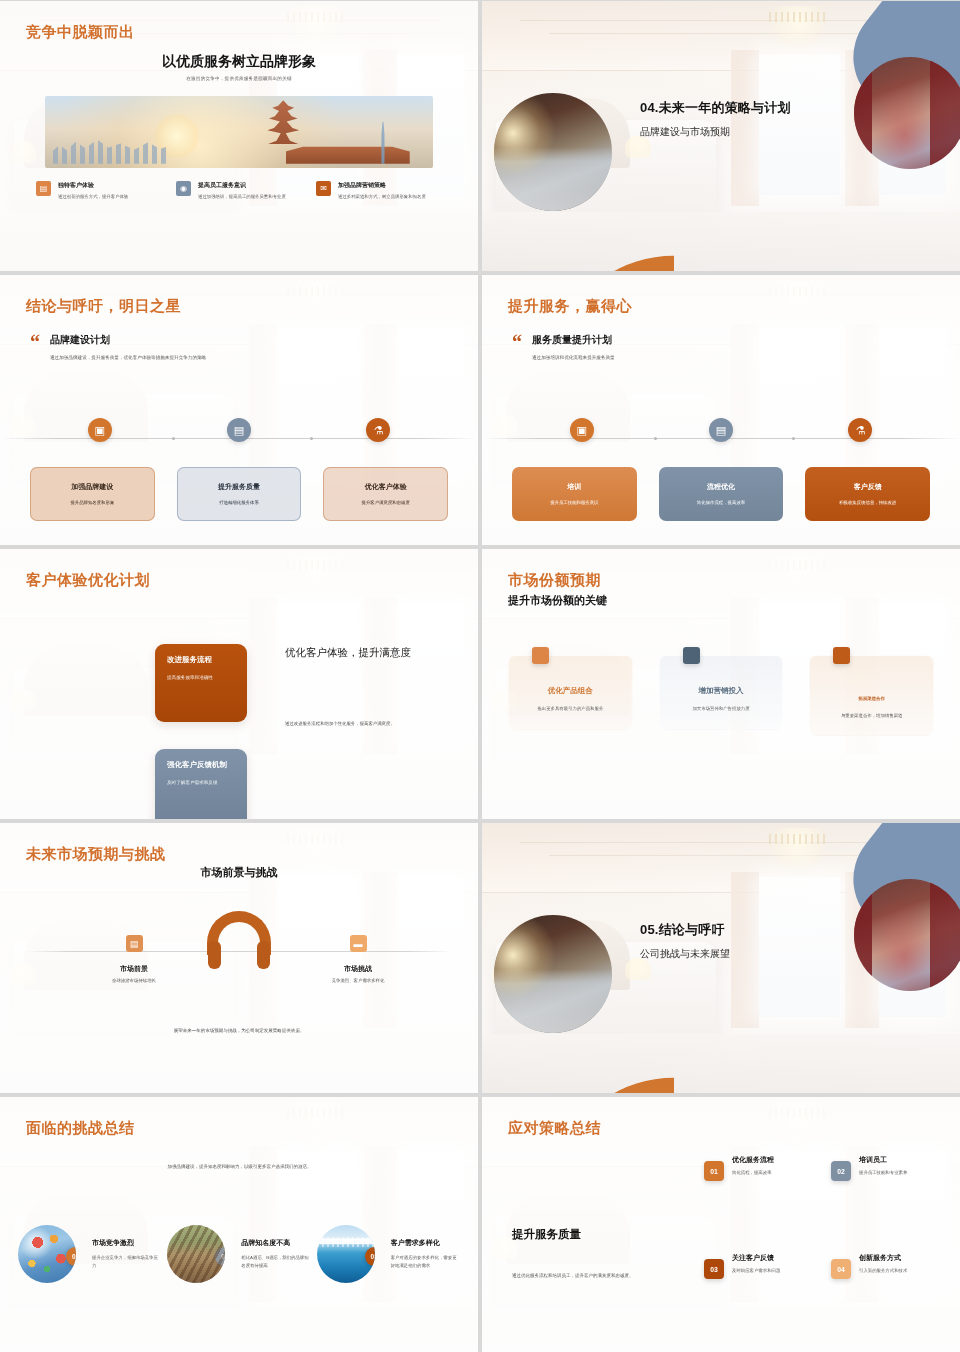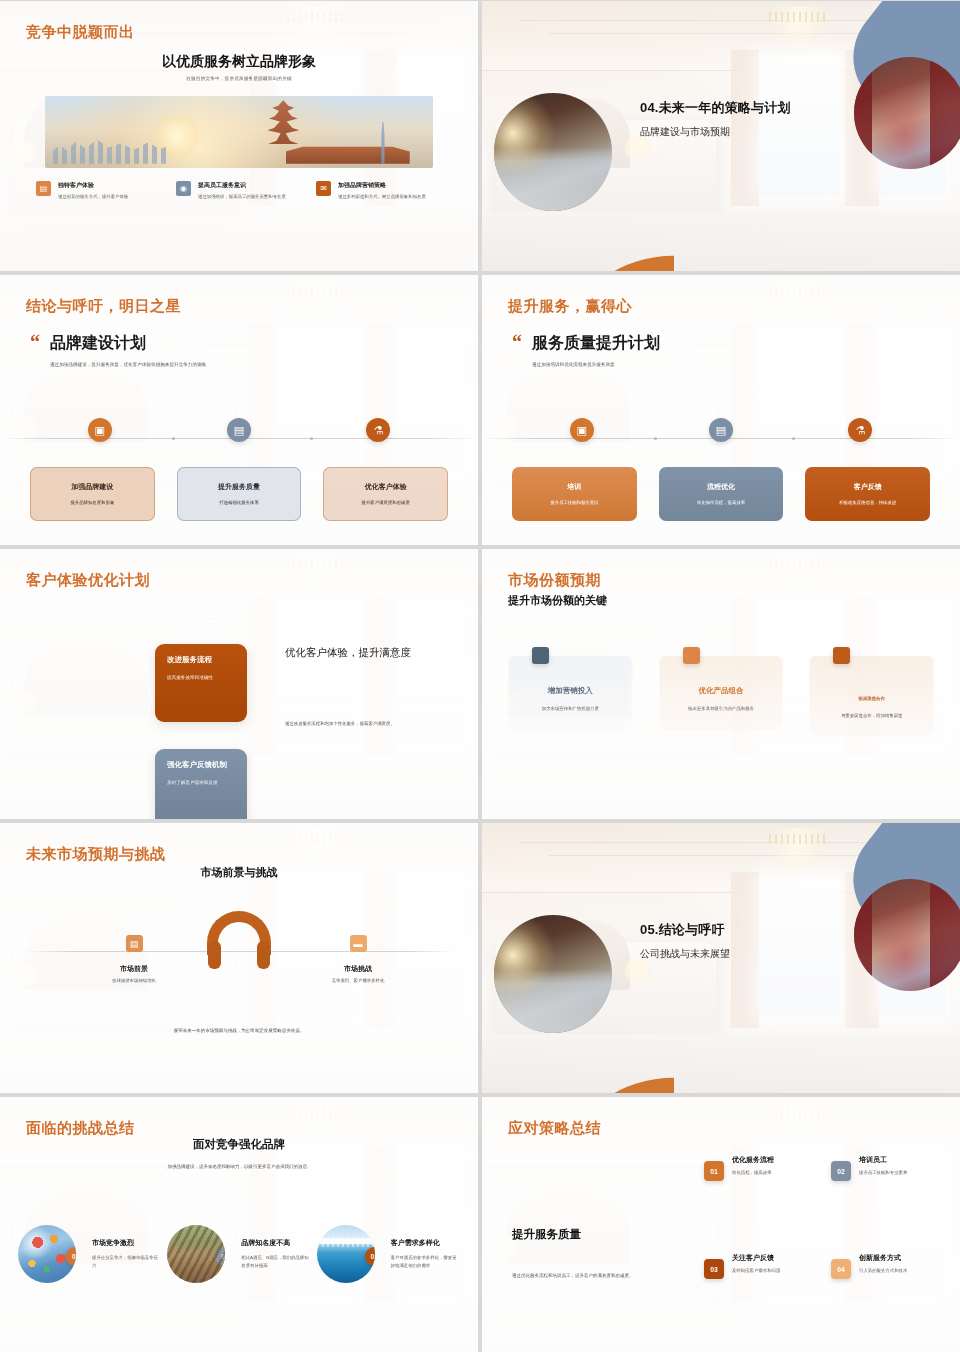--- a/index.html
+++ b/index.html
@@ -186,21 +186,21 @@
     background:#d1762e;
     clip-path: ellipse(70% 62% at 100% 100%);
   }
   .sec-text { position:absolute; left:158px; top:98px; }
   .sec-text .n { font-size:13px; font-weight:800; color:#141414; letter-spacing:.2px;}
   .sec-text .s { font-size:10px; color:#2a2a2a; margin-top:8px; }
 
   
   .q-wrap { position:absolute; left:30px; top:58px; display:flex; gap:10px; align-items:flex-start; }
   .q-mark { color:#c0561b; font-size:20px; font-weight:900; line-height:.9; font-family:"Liberation Serif", serif;}
-  .q-title { font-size:16px; font-weight:800; color:#1a1a1a; }
+  .q-title { font-size:10px; font-weight:800; color:#1a1a1a; }
   .q-sub { font-size:4.6px; color:#555; margin-top:7px; line-height:1.7; }
   .q-rail {
     position:absolute; left:0; right:0; top:163px; height:1px;
     background: linear-gradient(90deg, rgba(180,180,180,0), rgba(170,170,170,.55) 12%, rgba(170,170,170,.55) 88%, rgba(180,180,180,0));
   }
   .q-dot { position:absolute; top:161.5px; width:3px;height:3px;border-radius:50%; background:#b9b9b9; }
   .q-circles { position:absolute; left:30px; right:30px; top:143px; display:flex; }
   .q-col { flex:1; display:flex; flex-direction:column; align-items:center; }
   .q-ic {
     width:24px;height:24px;border-radius:50%;
@@ -604,31 +604,31 @@
       <div class="bed"></div>
         <div class="headboard"></div>
       <div class="lamp" style="left:2%;bottom:40%"></div>
       <div class="floor"></div>
         <div class="wash"></div>
     </div>
     <div class="corner-title">市场份额预期</div>
     <div class="s6-h">提升市场份额的关键</div>
     <div class="s6-row">
       <div class="s6-col">
+        <div class="s6-sq o"></div>
+        <div class="s6-panel tint-o">
+          <div class="t o">优化产品组合</div>
+          <div class="d">推出更多具有吸引力的产品和服务</div>
+        </div>
+      </div>
+      <div class="s6-col">
         <div class="s6-sq b"></div>
         <div class="s6-panel tint-b">
           <div class="t b">增加营销投入</div>
           <div class="d">加大市场宣传和广告投放力度</div>
-        </div>
-      </div>
-      <div class="s6-col">
-        <div class="s6-sq o"></div>
-        <div class="s6-panel tint-o">
-          <div class="t o">优化产品组合</div>
-          <div class="d">推出更多具有吸引力的产品和服务</div>
         </div>
       </div>
       <div class="s6-col">
         <div class="s6-sq d"></div>
         <div class="s6-panel tint-d">
           <div class="t d">拓展渠道合作</div>
           <div class="d">与重要渠道合作，增加销售渠道</div>
         </div>
       </div>
     </div>
@@ -710,21 +710,20 @@
       <div class="curtain" style="left:76%;width:7%"></div>
       <div class="window" style="left:58%;width:17%"></div>
       <div class="window" style="left:83%;width:14%"></div>
       <div class="bed"></div>
         <div class="headboard"></div>
       <div class="lamp" style="left:2%;bottom:40%"></div>
       <div class="floor"></div>
         <div class="wash"></div>
     </div>
     <div class="corner-title">面临的挑战总结</div>
-    <div class="s9-h">面对竞争强化品牌</div>
     <div class="s9-p">加强品牌建设，提升知名度和影响力，以吸引更多客户选择我们的酒店。</div>
     <div class="s9-row">
       <div class="s9-item">
         <div class="s9-circ c-balloon">
           <div class="s9-num o">01</div>
         </div>
         <div class="s9-txt">
           <div class="t">市场竞争激烈</div>
           <div class="d">提升企业竞争力，抵御市场竞争压力</div>
         </div>

